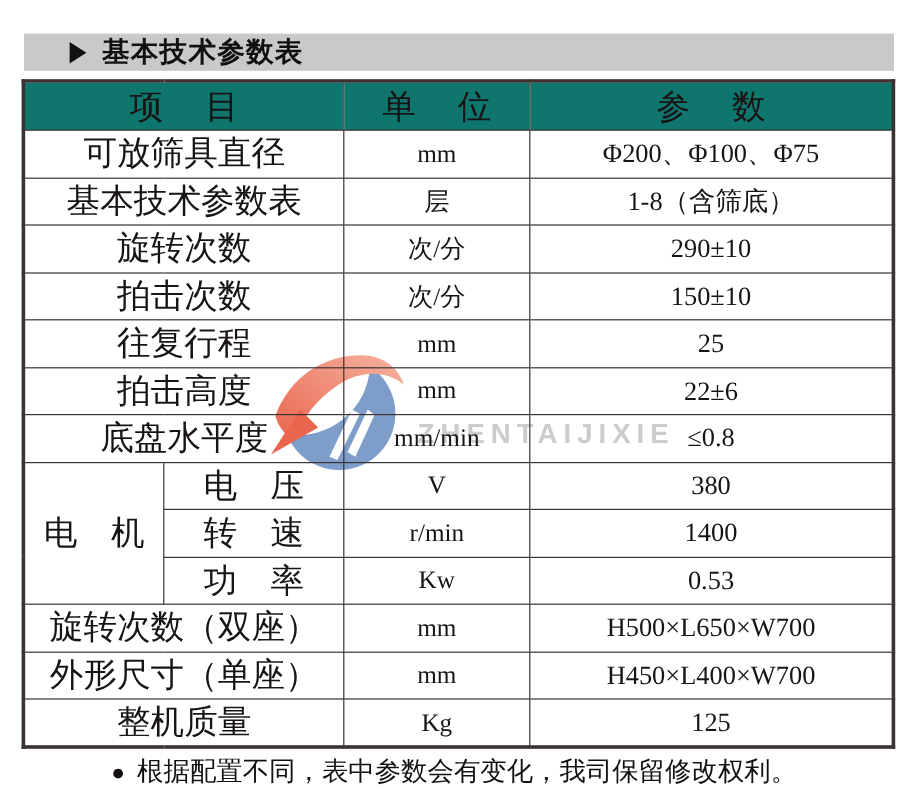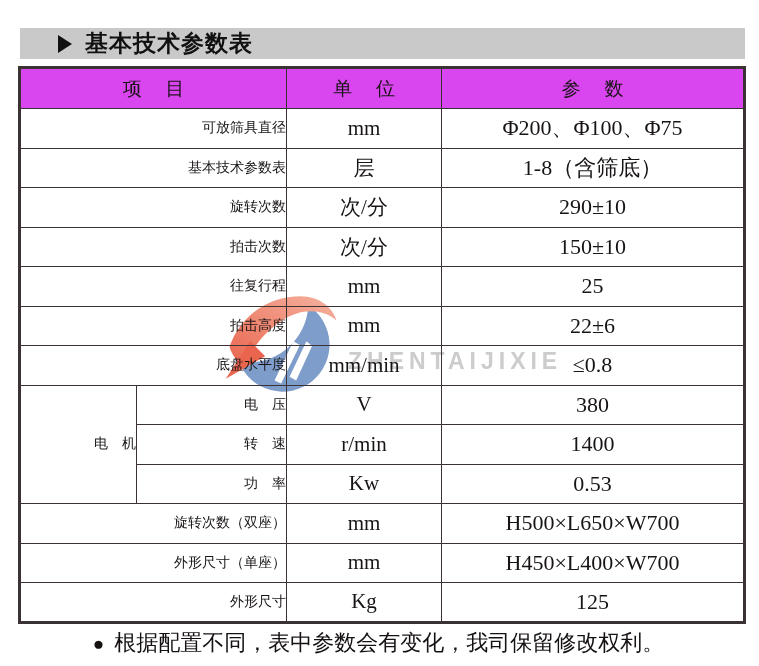--- a/index.html
+++ b/index.html
@@ -39,23 +39,23 @@
   .table-wrap { position: absolute; left: 18px; top: 66px; z-index: 1; }
   table {
     border-collapse: collapse; table-layout: fixed; width: 725px;
     background: transparent;
     border: 3px solid #3b3333;
   }
   td {
     border: 1.6px solid #3b3333; text-align: center; vertical-align: middle;
     background: transparent; white-space: pre; overflow: hidden;
   }
-  tr.head td { height: 41px; background: #d946ef; font-size: 19px; }
+  tr.head td { height: 41px; background: #0f766e; font-size: 28px; }
   tr.data td { height: 39.5px; }
-  td.lbl  { font-size: 14px; text-align: right; }
+  td.lbl  { font-size: 28px; }
   td.unit { font-size: 21px; }
   td.val  { font-size: 22px; }
 
   
   .footnote {
     position: absolute; left: 0; top: 628px; width: 757px; text-align: center;
     font-size: 22px; color: #151111; white-space: nowrap; z-index: 1;
   }
   .footnote .bullet { font-size: 19px; margin-right: 10px; }
 </style>
@@ -162,21 +162,21 @@
       <td colspan="2" class="lbl">旋转次数（双座）</td>
       <td class="unit">mm</td>
       <td class="val">H500×L650×W700</td>
     </tr>
     <tr class="data">
       <td colspan="2" class="lbl">外形尺寸（单座）</td>
       <td class="unit">mm</td>
       <td class="val">H450×L400×W700</td>
     </tr>
     <tr class="data">
-      <td colspan="2" class="lbl">外形尺寸</td>
+      <td colspan="2" class="lbl">整机质量</td>
       <td class="unit">Kg</td>
       <td class="val">125</td>
     </tr>
   </tbody>
     </table>
 </div>
 
 <div class="footnote">
   <span class="bullet">●</span><span>根据配置不同，表中参数会有变化，我司保留修改权利。</span>
 </div>

